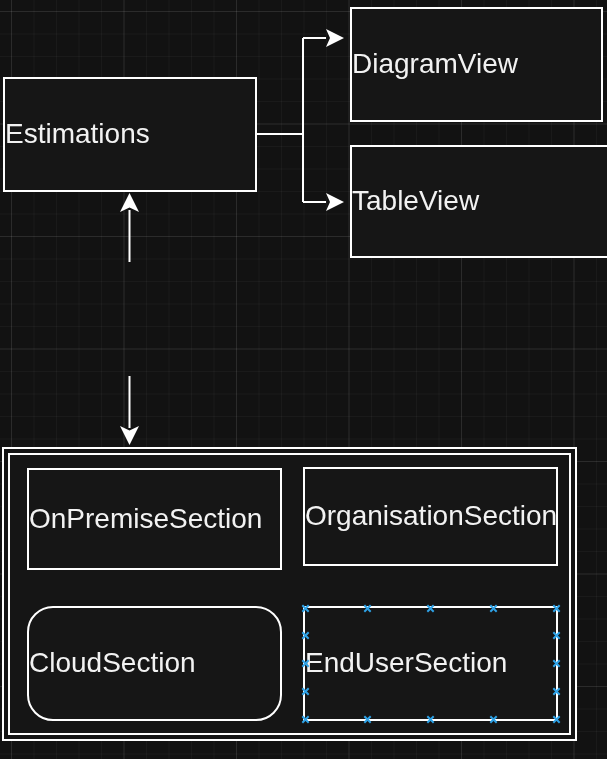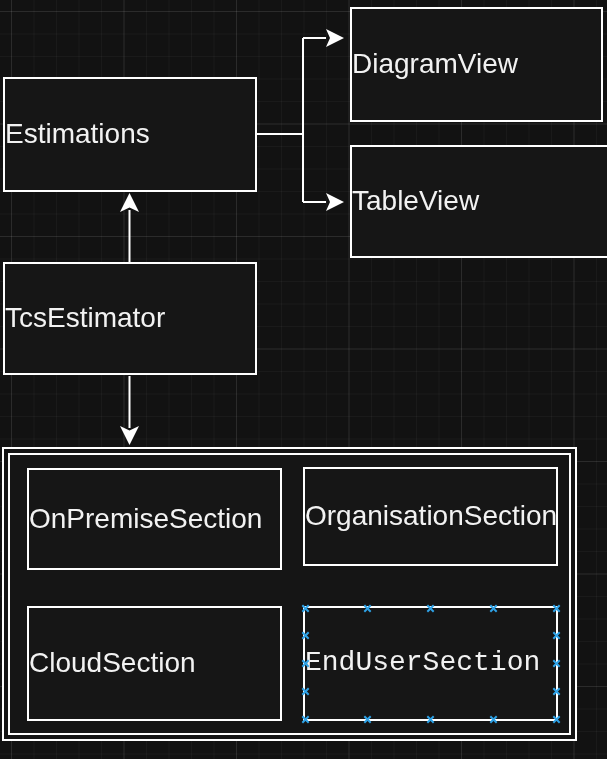--- a/index.html
+++ b/index.html
@@ -54,22 +54,22 @@
     border: 2px solid #ffffff;
     background: #151515;
   }
   
   .n-estimations  { left: 3px;   top: 77px;  width: 254px; height: 115px; }
   .n-diagramview  { left: 350px; top: 7px;   width: 253px; height: 115px; }
   .n-tableview    { left: 350px; top: 145px; width: 281px; height: 113px; }
   .n-tcsestimator { left: 3px;   top: 262px; width: 254px; height: 113px; }
   .n-onpremise    { left: 27px;  top: 468px; width: 255px; height: 102px; }
   .n-organisation { left: 303px; top: 467px; width: 255px; height: 99px; }
-  .n-cloud        { left: 27px;  top: 606px; width: 255px; height: 115px; }
-  .n-enduser      { left: 303px; top: 606px; width: 255px; height: 115px; font-family: Liberation Mono, monospace; }
+  .n-cloud        { left: 27px;  top: 606px; width: 255px; height: 115px; border-radius: 26px; }
+  .n-enduser      { left: 303px; top: 606px; width: 255px; height: 115px; }
   
   .cp {
     position: absolute;
     width: 9px; height: 9px;
     transform: translate(-50%, -50%);
   }
   .cp::before, .cp::after {
     content: "";
     position: absolute;
     left: 50%; top: 50%;
@@ -107,23 +107,20 @@
   </div>
 
   <div class="node n-diagramview">
     <span>DiagramView</span>
   </div>
 
   <div class="node n-tableview">
     <span>TableView</span>
   </div>
 
-  <div class="node n-tcsestimator">
-    <span>TcsEstimator</span>
-  </div>
 
   <div class="node n-onpremise">
     <span>OnPremiseSection</span>
   </div>
 
   <div class="node n-organisation">
     <span>OrganisationSection</span>
   </div>
 
   <div class="node n-cloud">

